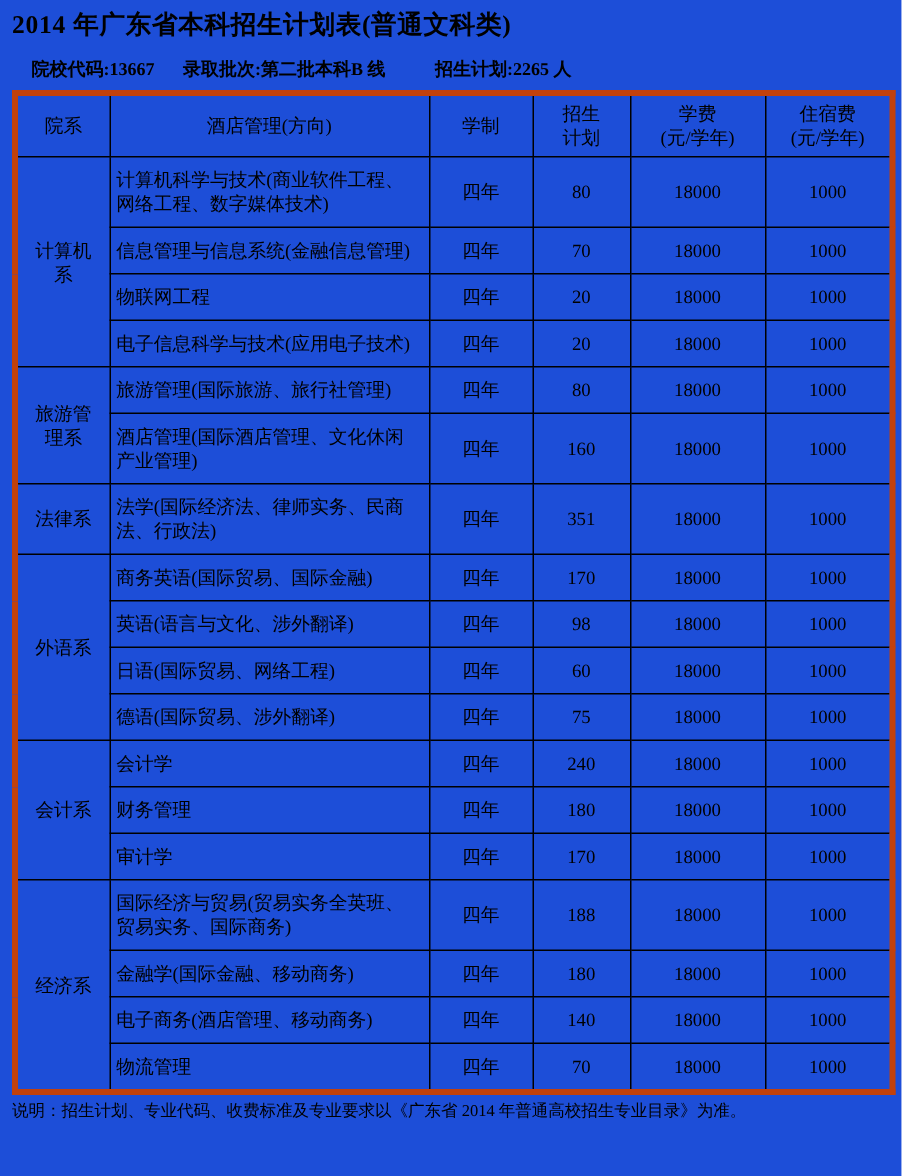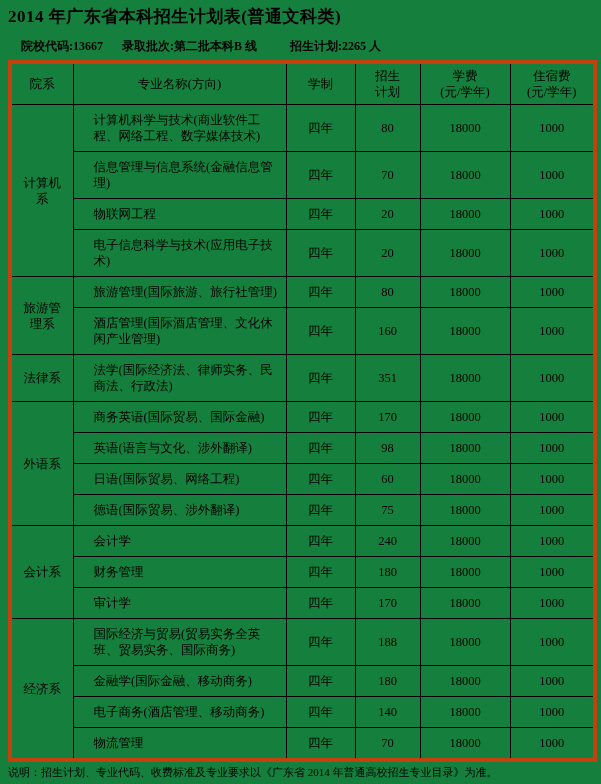--- a/index.html
+++ b/index.html
@@ -1,20 +1,20 @@
 <!DOCTYPE html>
 <html><head>
 <meta charset="utf-8">
 <style>
   * { margin: 0; padding: 0; box-sizing: border-box; }
   html, body { background: #ffffff; }
   .page {
     width: 601px;
     height: 784px;
-    background: #15803d;
+    background: #1d4ed8;
     color: #000000;
     font-family: "Liberation Serif", "DejaVu Serif", serif;
     padding: 5px 8px 0 8px;
     overflow: hidden;
   }
   .doc-title {
     font-size: 17px;
     font-weight: bold;
     letter-spacing: 0.5px;
     margin-bottom: 10px;
@@ -44,21 +44,21 @@
   }
   .plan-table th {
     font-weight: normal;
     padding: 4px 2px;
     white-space: pre-line;
     height: 40px;
   }
   .plan-table td { padding: 7px 6px; }
   .plan-table td.major-cell {
     text-align: left;
-    padding-left: 20px;
+    padding-left: 4px;
     padding-right: 8px;
   }
   .note-line {
     font-size: 11px;
     font-weight: normal;
     margin-top: 3px;
     white-space: nowrap;
   }
 </style>
 </head>
@@ -79,21 +79,21 @@
       <col style="width:63px">
       <col style="width:213px">
       <col style="width:69px">
       <col style="width:65px">
       <col style="width:90px">
       <col style="width:85px">
     </colgroup>
     <thead>
       <tr>
         <th>院系</th>
-        <th>专业名称(方向)</th>
+        <th>酒店管理(方向)</th>
         <th>学制</th>
         <th>招生
 计划</th>
         <th>学费
 (元/学年)</th>
         <th>住宿费
 (元/学年)</th>
       </tr>
     </thead>
     <tbody>

